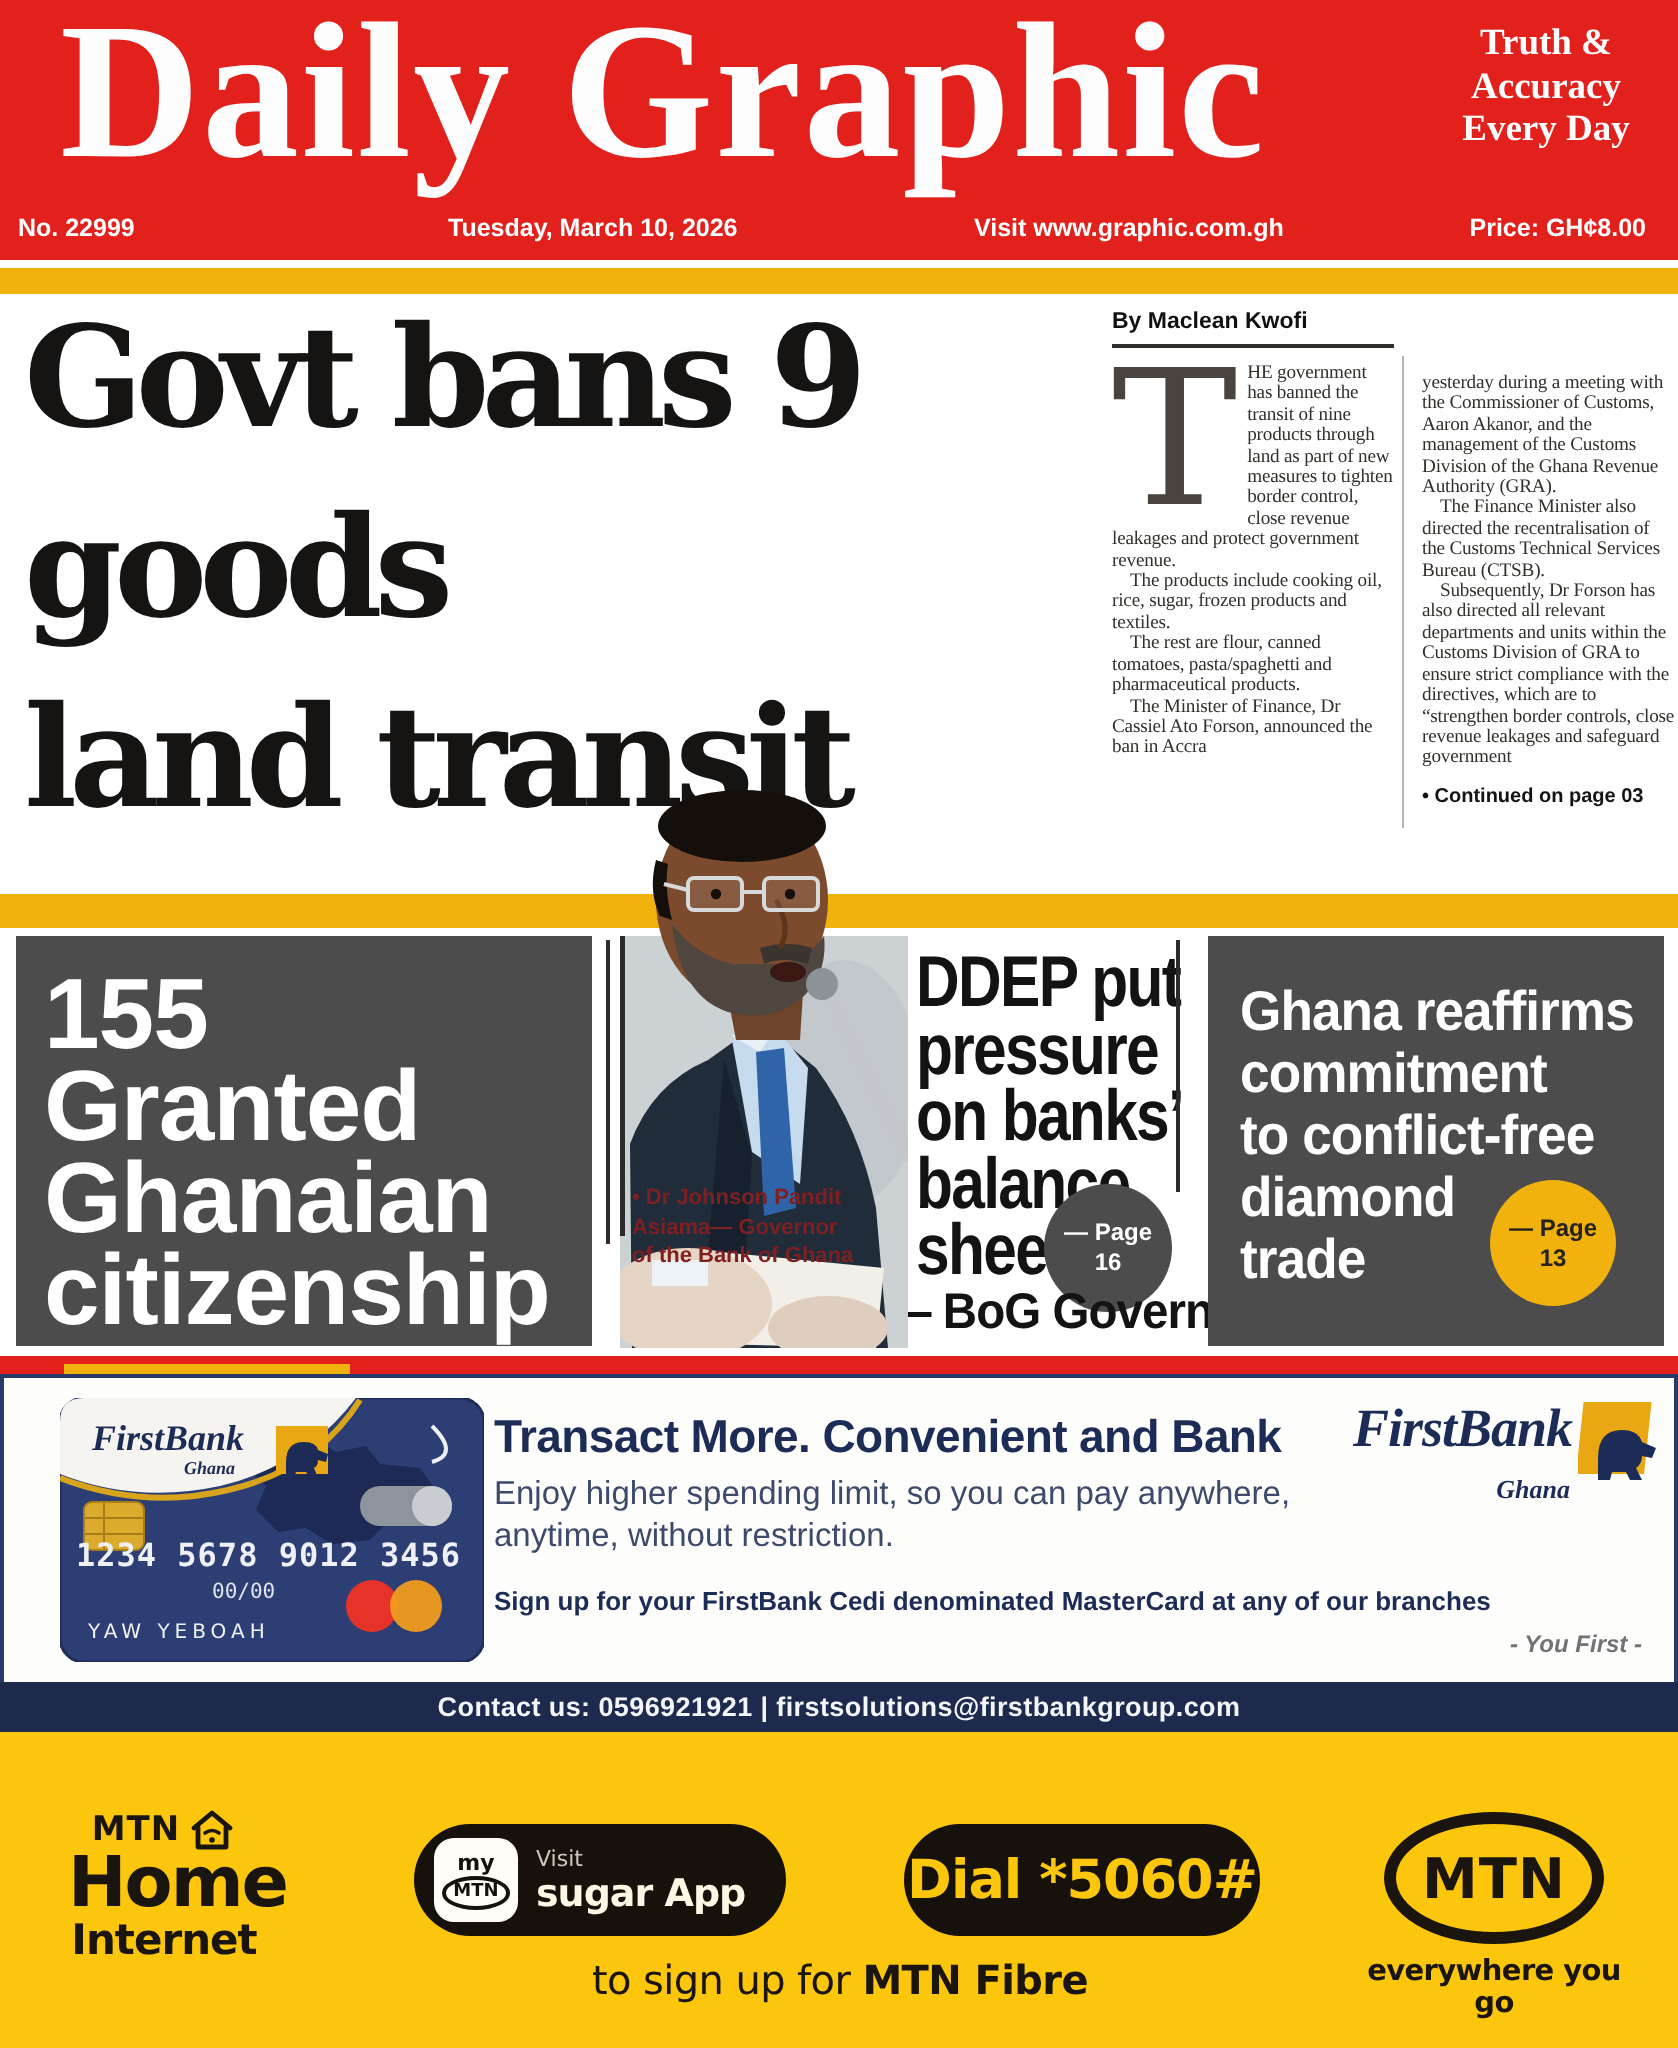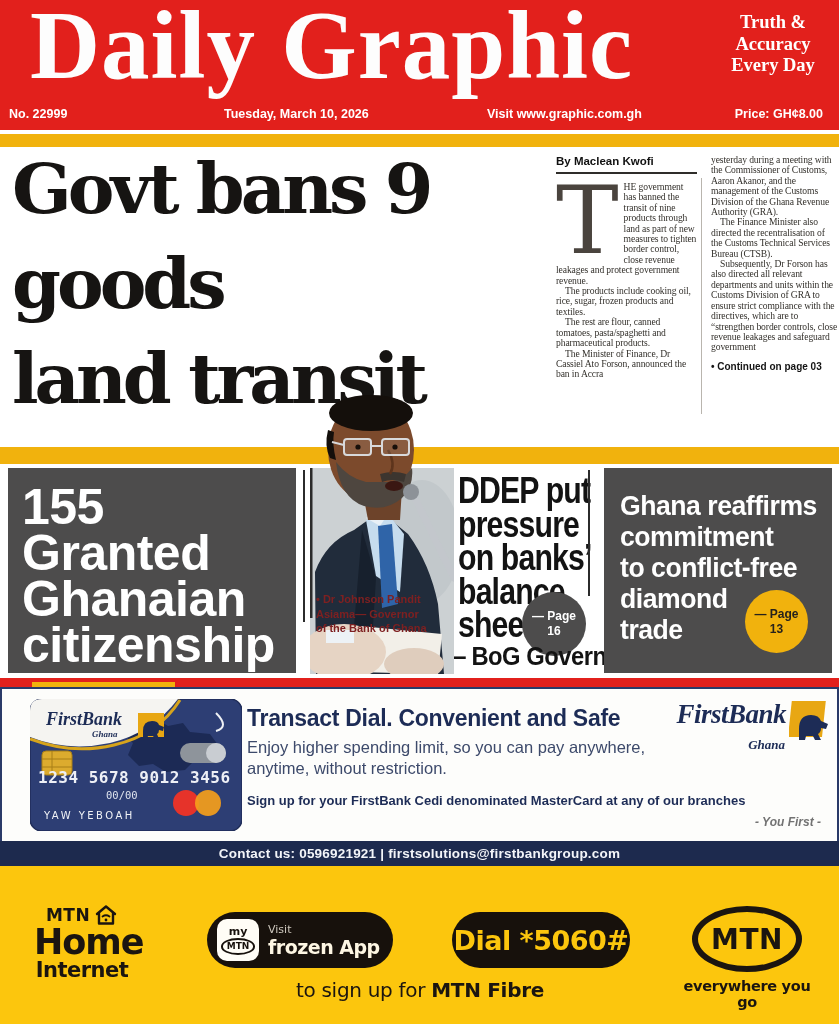--- a/index.html
+++ b/index.html
@@ -19,21 +19,21 @@
   .white-gap { height:4px; background:#fff; }
   .gold-strip { height:13px; background:#f1b20d; }
   .gold-strip2 { height:17px; background:#f1b20d; }
   .red-strip { height:9px; background:#e2201c; }
 
   
   .lead { position:relative; height:300px; background:#fff; }
   .headline { position:absolute; left:12px; top:-6px; font-family:"DejaVu Serif", serif; font-weight:bold; font-size:70px; line-height:95px; letter-spacing:-4px; color:#161412; }
   .col { position:absolute; top:8px; color:#33302b; }
   .col1 { left:556px; width:141px; }
-  .col2 { left:711px; width:127px; }
+  .col2 { left:711px; width:127px;margin-top:32px; }
   .byline { font-size:11.5px; font-weight:bold; color:#111; }
   .byline-rule { height:2px; background:#2f2d2a; margin:5px 0 8px; }
   .body-text p { font-family:"Liberation Serif", serif; font-size:9.6px; line-height:10.4px; margin:0; letter-spacing:-0.1px; }
   .body-text p.ind { text-indent:9px; }
   .dropcap { float:left; font-family:"DejaVu Serif", serif; font-size:94px; line-height:66px; padding:6px 5px 2px 0; color:#4a443e; }
   .lead-vrule { position:absolute; left:701px; top:31px; width:1px; height:236px; background:#b9b5ae; }
   .continued { margin-top:8px; font-size:10px; font-weight:bold; color:#141414; }
 
   
   .panels { position:relative; height:214px; background:#fff; padding:4px 7px 5px 8px; display:flex; }
@@ -203,21 +203,21 @@
       <circle cx="186" cy="54" r="10" fill="#c9cdd2"></circle>
       <rect x="12" y="52" width="30" height="24" rx="4" fill="#dcab2e" stroke="#a87f16"></rect>
       <path d="M12 60 h30 M12 68 h30 M22 52 v24" stroke="#a87f16" stroke-width="1" fill="none"></path>
       <text x="8" y="84" font-family="DejaVu Sans Mono, monospace" font-weight="bold" font-size="16" letter-spacing="0.5" fill="#eef0f6">1234 5678 9012 3456</text>
       <text x="76" y="100" font-family="DejaVu Sans Mono, monospace" font-size="10.5" fill="#dfe4ee">00/00</text>
       <text x="14" y="120" font-family="DejaVu Sans, sans-serif" font-size="10" letter-spacing="2.5" fill="#f0f2f6">YAW YEBOAH</text>
       <circle cx="156" cy="104" r="13" fill="#e6332a"></circle>
       <circle cx="178" cy="104" r="13" fill="#f59e1b" opacity="0.92"></circle>
     </svg>
 
-    <div class="fb-headline">Transact Dial. Convenient and Safe</div>
+    <div class="fb-headline">Transact More. Convenient and Bank</div>
     <div class="fb-body">
       <div>Enjoy higher spending limit, so you can pay anywhere,</div>
       <div>anytime, without restriction.</div>
     </div>
     <div class="fb-signup">Sign up for your FirstBank Cedi denominated MasterCard at any of our branches</div>
 
     <div class="fb-logo">
       <div class="fb-logo-row">
         <span class="fb-logo-brand">FirstBank</span>
         <svg width="40" height="42" viewBox="0 0 40 42" style="margin-left:3px;">
@@ -247,21 +247,21 @@
       <div class="mtn-internet">Internet</div>
     </div>
 
     <div class="pill app-pill">
       <div class="app-icon">
         <span class="my">my</span>
         <span class="oval">MTN</span>
       </div>
       <div class="app-text">
         <div class="app-visit">Visit</div>
-        <div class="app-name">frozen App</div>
+        <div class="app-name">sugar App</div>
       </div>
     </div>
 
     <div class="mtn-or">or</div>
 
     <div class="pill dial-pill">
       <span class="dial-text">Dial *5060#</span>
     </div>
 
     <div class="mtn-signup">

